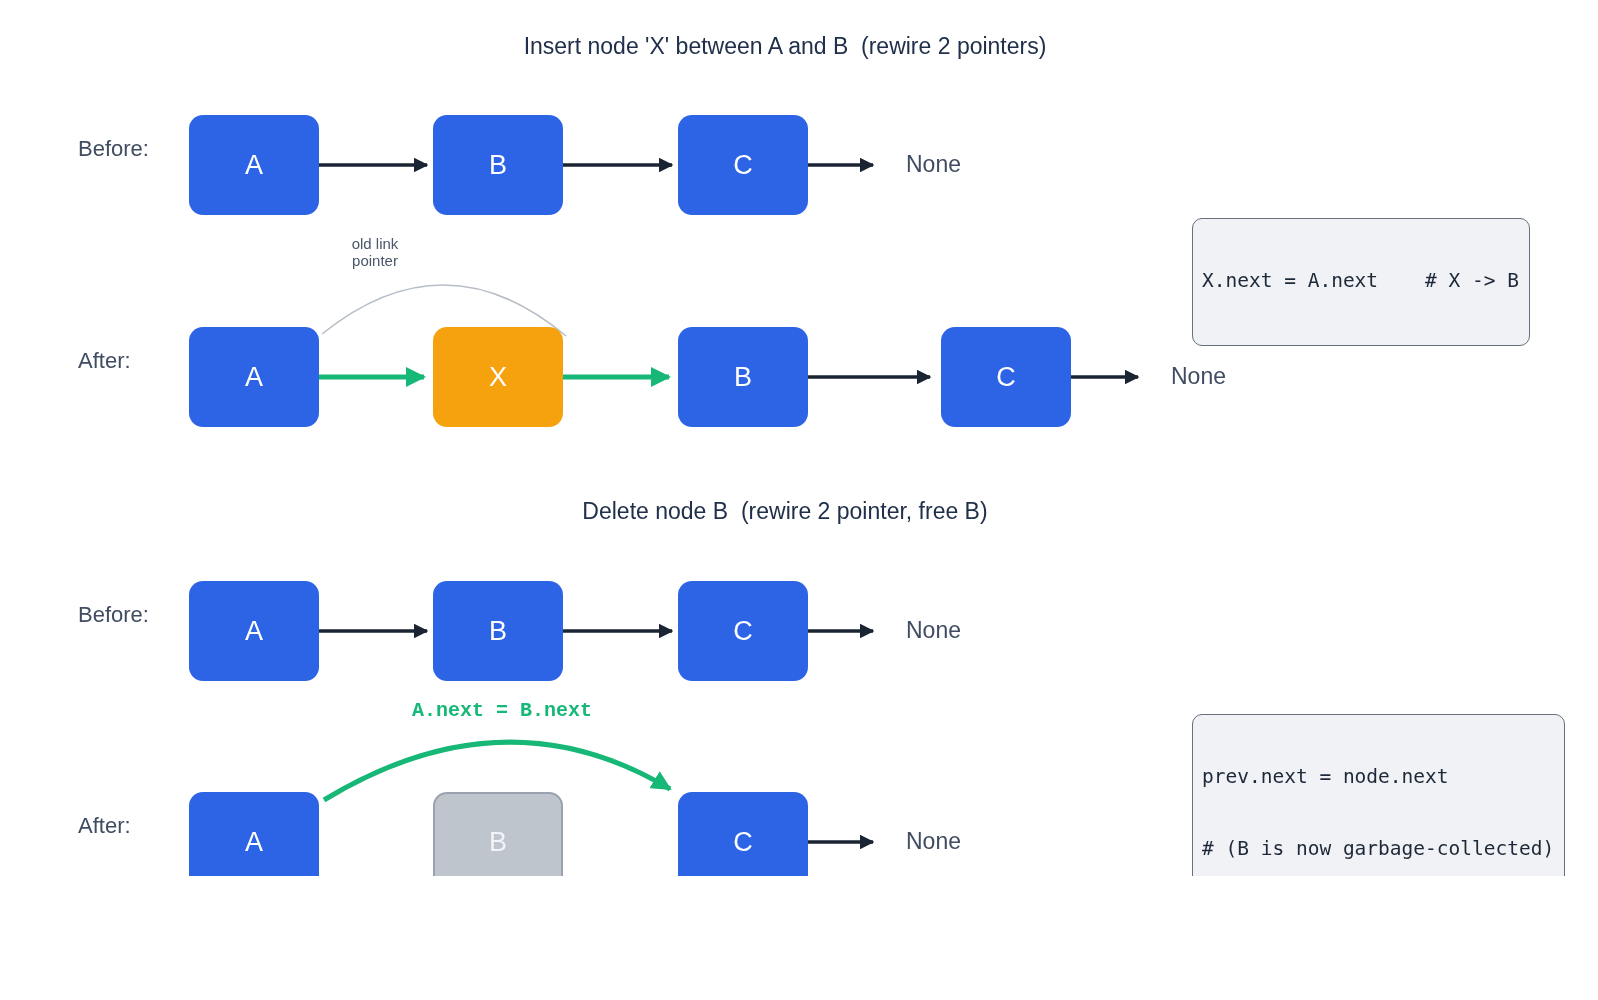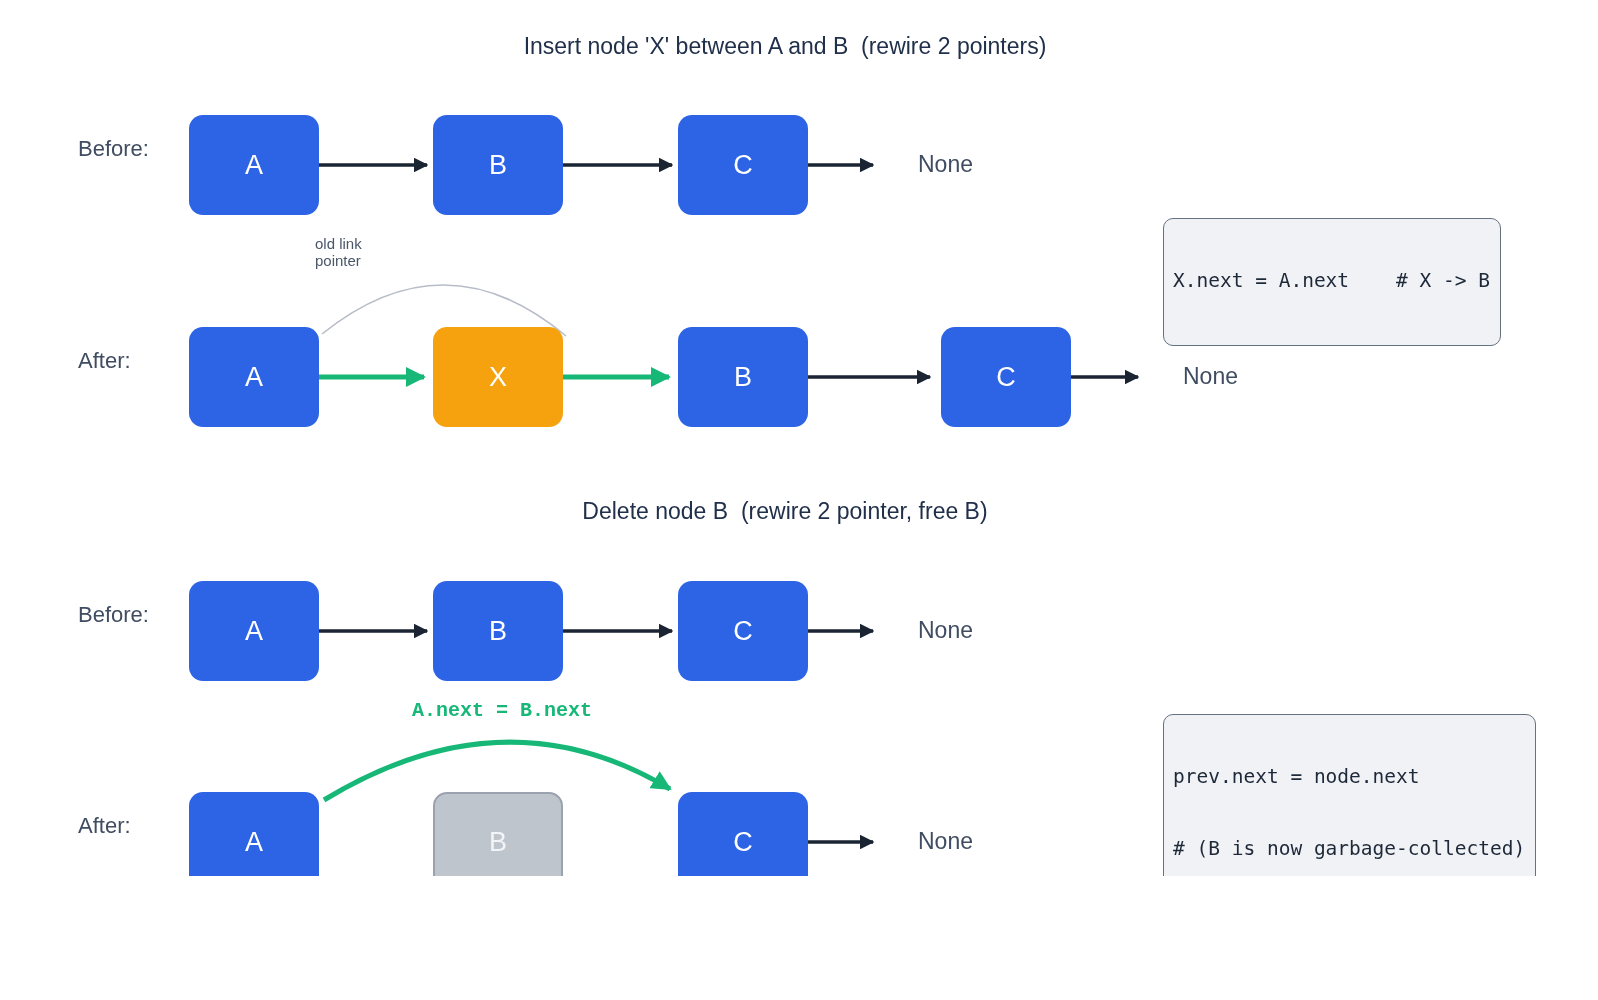--- a/index.html
+++ b/index.html
@@ -52,37 +52,38 @@
   }
   .node-blue{background:var(--node-blue,#2d64e6);}
   .node-orange{background:var(--node-orange,#f5a20e);}
   .node-gray{
     background:var(--node-gray,#bfc5cd);
     border:2.5px solid var(--node-gray-border,#99a2ae);
     color:#f2f4f7;
   }
   .none-label{
     position:absolute;
-    font-size:23px;color:var(--text-slate,#3f4c61);margin-left:12px;
+    font-size:23px;color:var(--text-slate,#3f4c61);
   }
   .code-box{
     position:absolute;
     display:inline-block;
     background:var(--code-bg,#f0f2f5);
     border:1.6px solid var(--code-border,#66717f);
     border-radius:10px;
     padding:2px 10px 4px 9px;
     font-family:"DejaVu Sans Mono","Liberation Mono",monospace;
     font-size:19.5px;line-height:24px;
     color:var(--code-text,#1d2838);
     white-space:pre;
+    margin-left:29px;
   }
   .broken-note{
     position:absolute;left:315px;top:235px;width:120px;
-    text-align:left;
+    text-align:center;
     font-size:15px;line-height:17px;
     color:var(--note-slate,#4a5769);
   }
   .rewire-label{
     position:absolute;left:400px;top:699px;width:204px;
     text-align:center;
     font-family:Liberation Mono, monospace;
     font-weight:bold;font-size:20px;
     color:var(--green,#17b877);
     white-space:pre;

